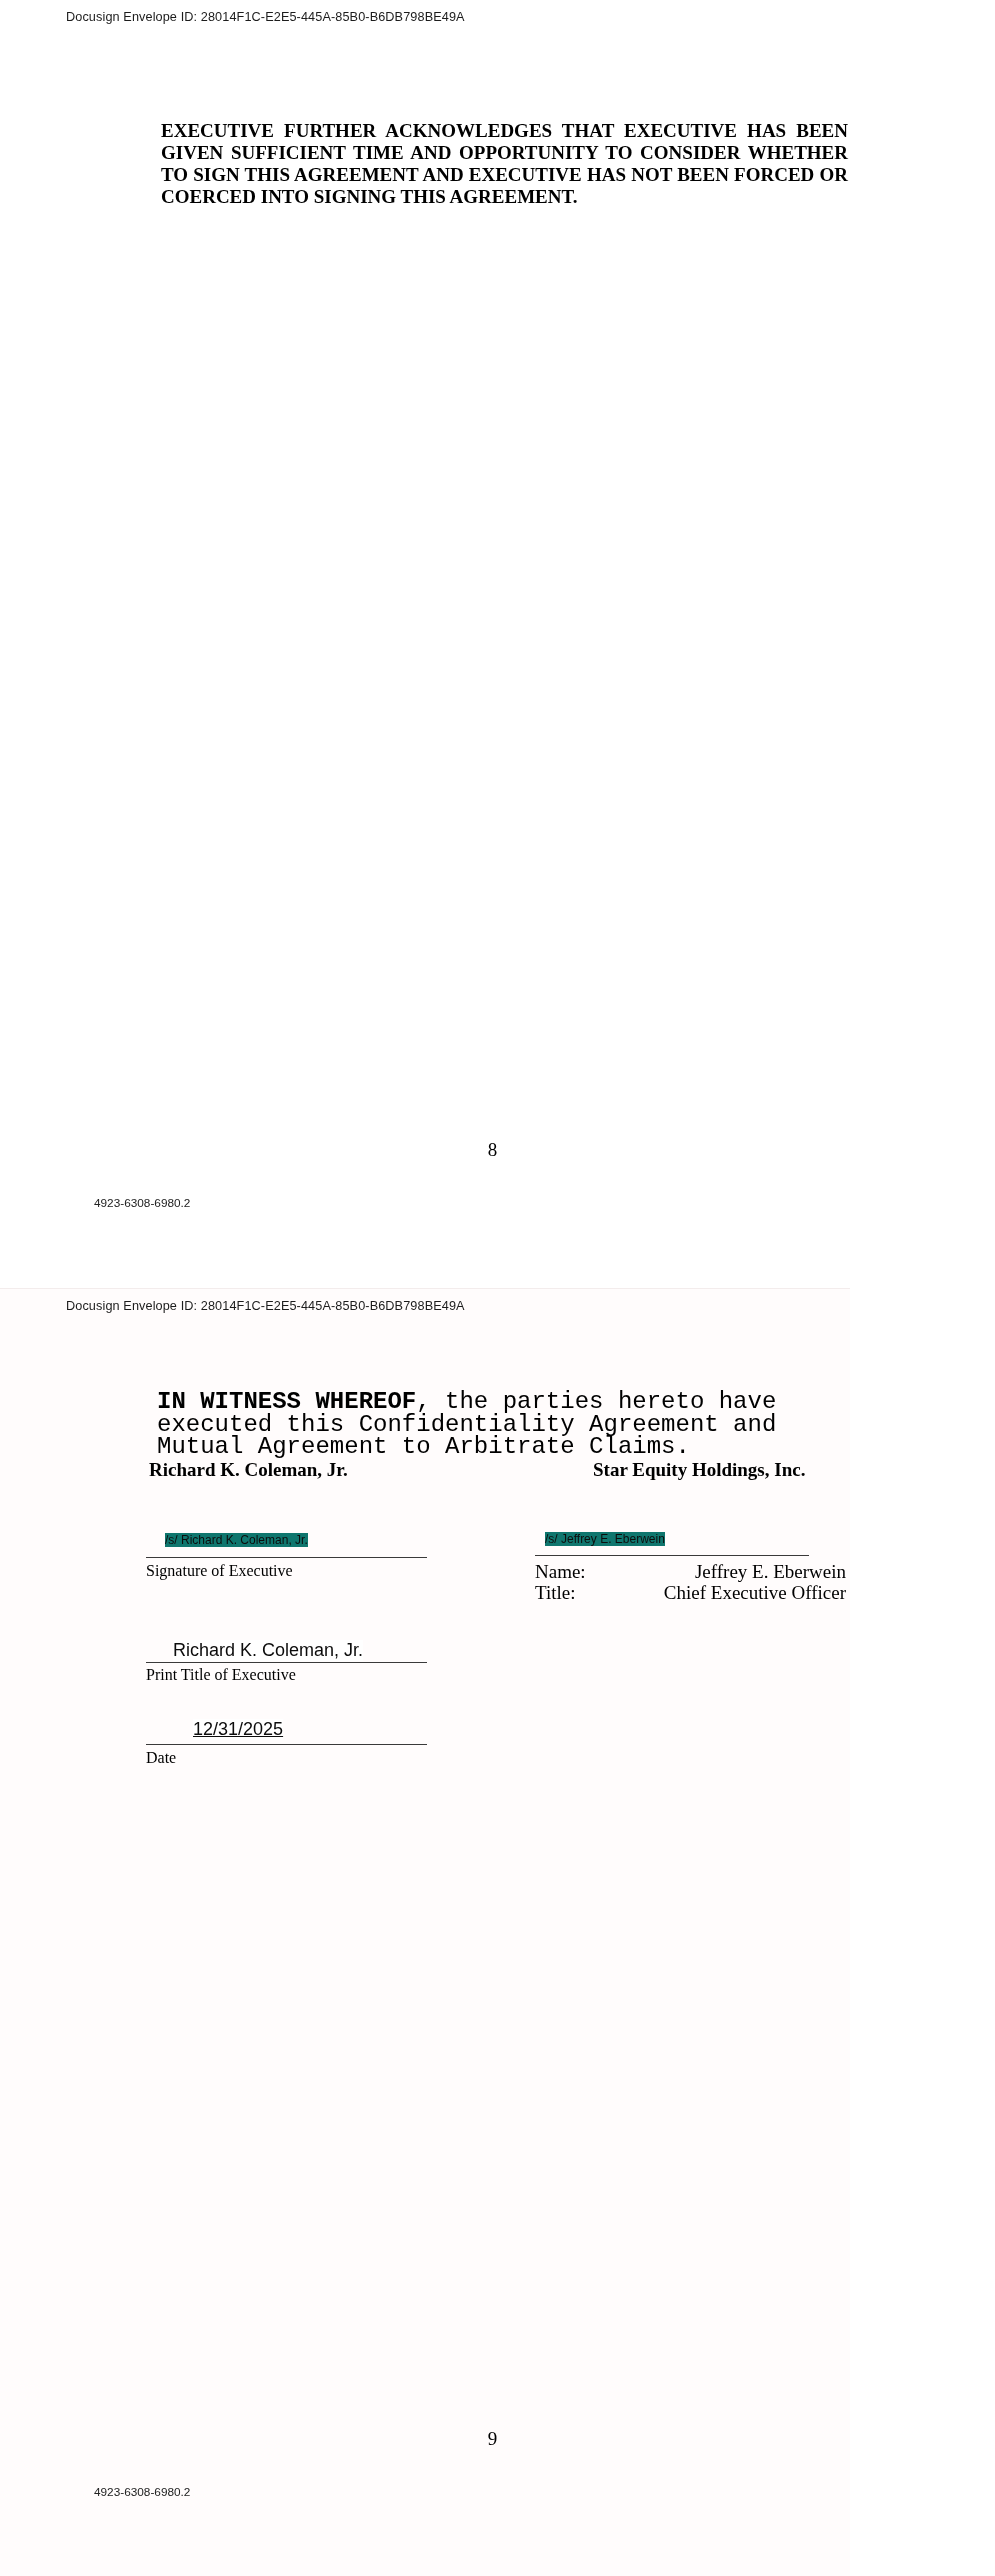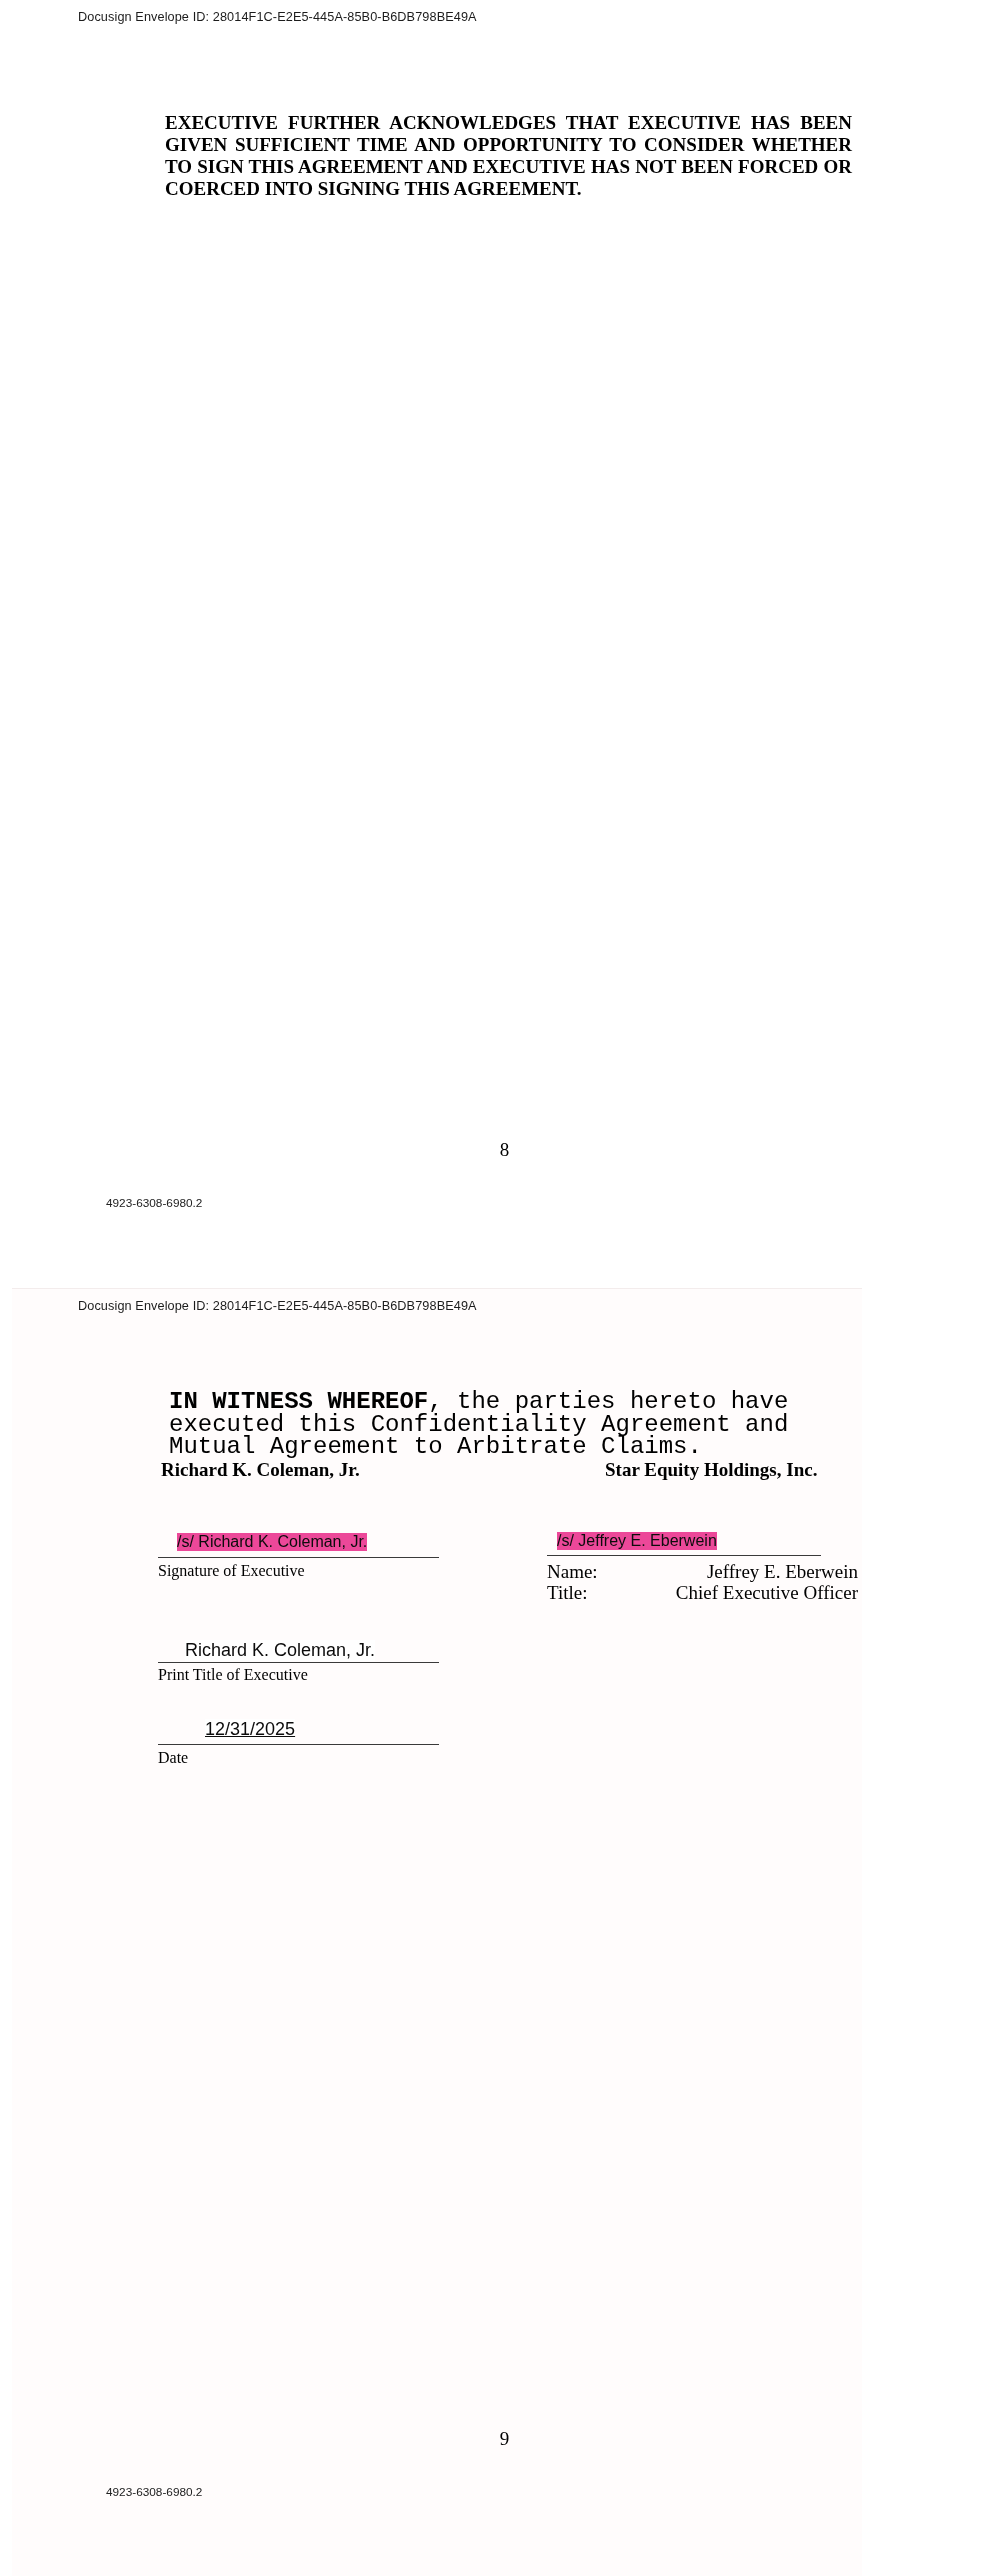--- a/index.html
+++ b/index.html
@@ -5,21 +5,21 @@
   html, body { margin: 0; padding: 0; }
   body {
     width: 995px; height: 2576px;
     background: #ffffff;
     font-family: "Liberation Serif", serif;
     color: #000;
     position: relative;
   }
   .page {
     position: absolute;
-    left: 12px; width: 850px; height: 1288px;
+    left: 0; width: 850px; height: 1288px;
     overflow: hidden;
   }
   .page-1 { top: 0; background: #ffffff; }
   .page-2 { top: 1288px; background: #fffcfc; border-top: 0.9px solid #f3ecec; }
 
   .env-header {
     position: absolute; left: 66px; top: 10.4px;
     font-family: "Liberation Sans", sans-serif;
     font-size: 12.7px; color: #1c1c1c; letter-spacing: 0.1px;
     white-space: nowrap;
@@ -31,41 +31,41 @@
   }
   .page-num {
     position: absolute; left: 149px; width: 687px; top: 1139px;
     text-align: center; font-size: 19px; color: #000;
   }
 
   .ack-para {
     position: absolute; left: 149px; top: 108px; width: 687px;
     font-size: 19px; font-weight: bold; line-height: 22px;
     text-align: justify; text-align-last: left;
-    margin: 4px;
+    margin: 12px;
   }
 
   .witness-para {
     position: absolute; left: 149px; top: 94px; width: 687px;
     font-size: 24px; line-height: 22.6px; margin: 8px; font-family: Liberation Mono, monospace;
   }
   .witness-para b { font-weight: bold; }
 
   .party-heading {
     position: absolute; top: 170px;
     font-size: 19px; font-weight: bold; white-space: nowrap;
   }
   .party-heading.left { left: 149px; }
   .party-heading.right { left: 593px; text-align: center; }
 
   .typed-sig {
     position: absolute;
     font-family: "Liberation Sans", sans-serif;
-    font-size: 16px; color: #0c0c0c; white-space: nowrap;
-    background: #ec4899;
+    font-size: 12px; color: #0c0c0c; white-space: nowrap;
+    background: #0f766e;
   }
   .typed-field {
     position: absolute;
     font-family: "Liberation Sans", sans-serif;
     font-size: 18px; color: #0c0c0c; white-space: nowrap;
     background: #fff;
   }
   .sig-line {
     position: absolute; height: 0;
     border-bottom: 1.5px solid #3a3a3a;

